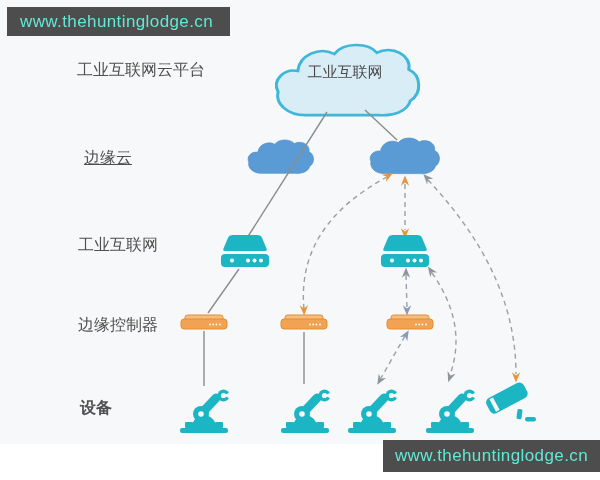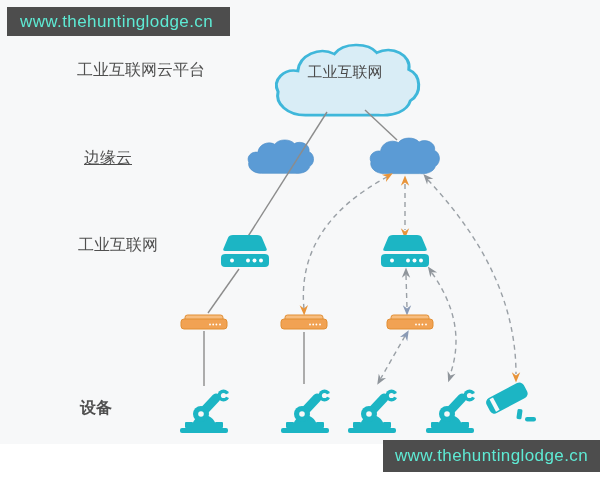--- a/index.html
+++ b/index.html
@@ -169,20 +169,21 @@
       </g>
   </svg>
 
   <div class="cloud-text">
     <div>工业互联网</div>
   </div>
 
   <div class="row-label" style="left:77px;top:60px;">工业互联网云平台</div>
   <div class="row-label" style="left:84px;top:148px;text-decoration:underline;">边缘云</div>
   <div class="row-label" style="left:78px;top:235px;">工业互联网</div>
+  <div class="row-label" style="left:78px;top:315px;">边缘控制器</div>
   <div class="row-label" style="left:80px;top:398px;font-weight:bold;">设备</div>
 
   <div class="banner top">
     <span>www.thehuntinglodge.cn</span>
   </div>
   <div class="banner bottom">
     <span>www.thehuntinglodge.cn</span>
   </div>
 </div>
 

